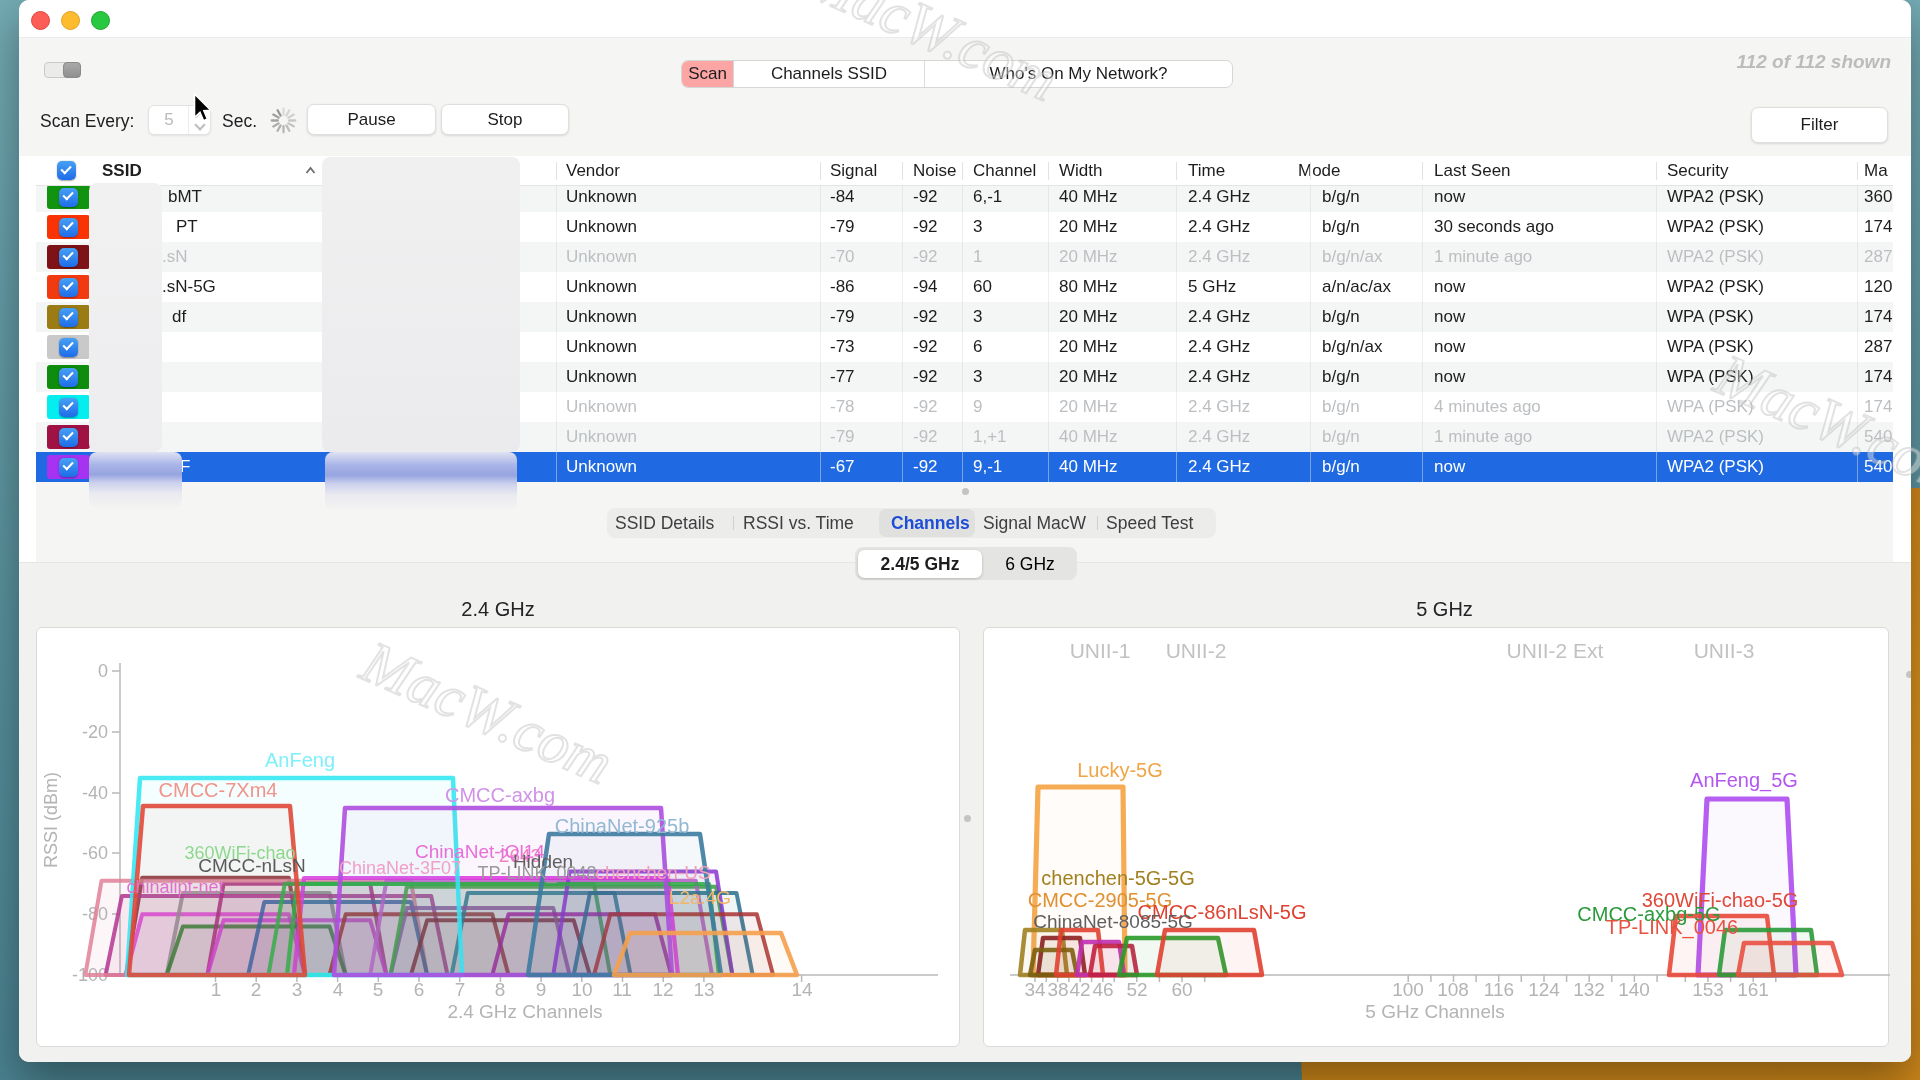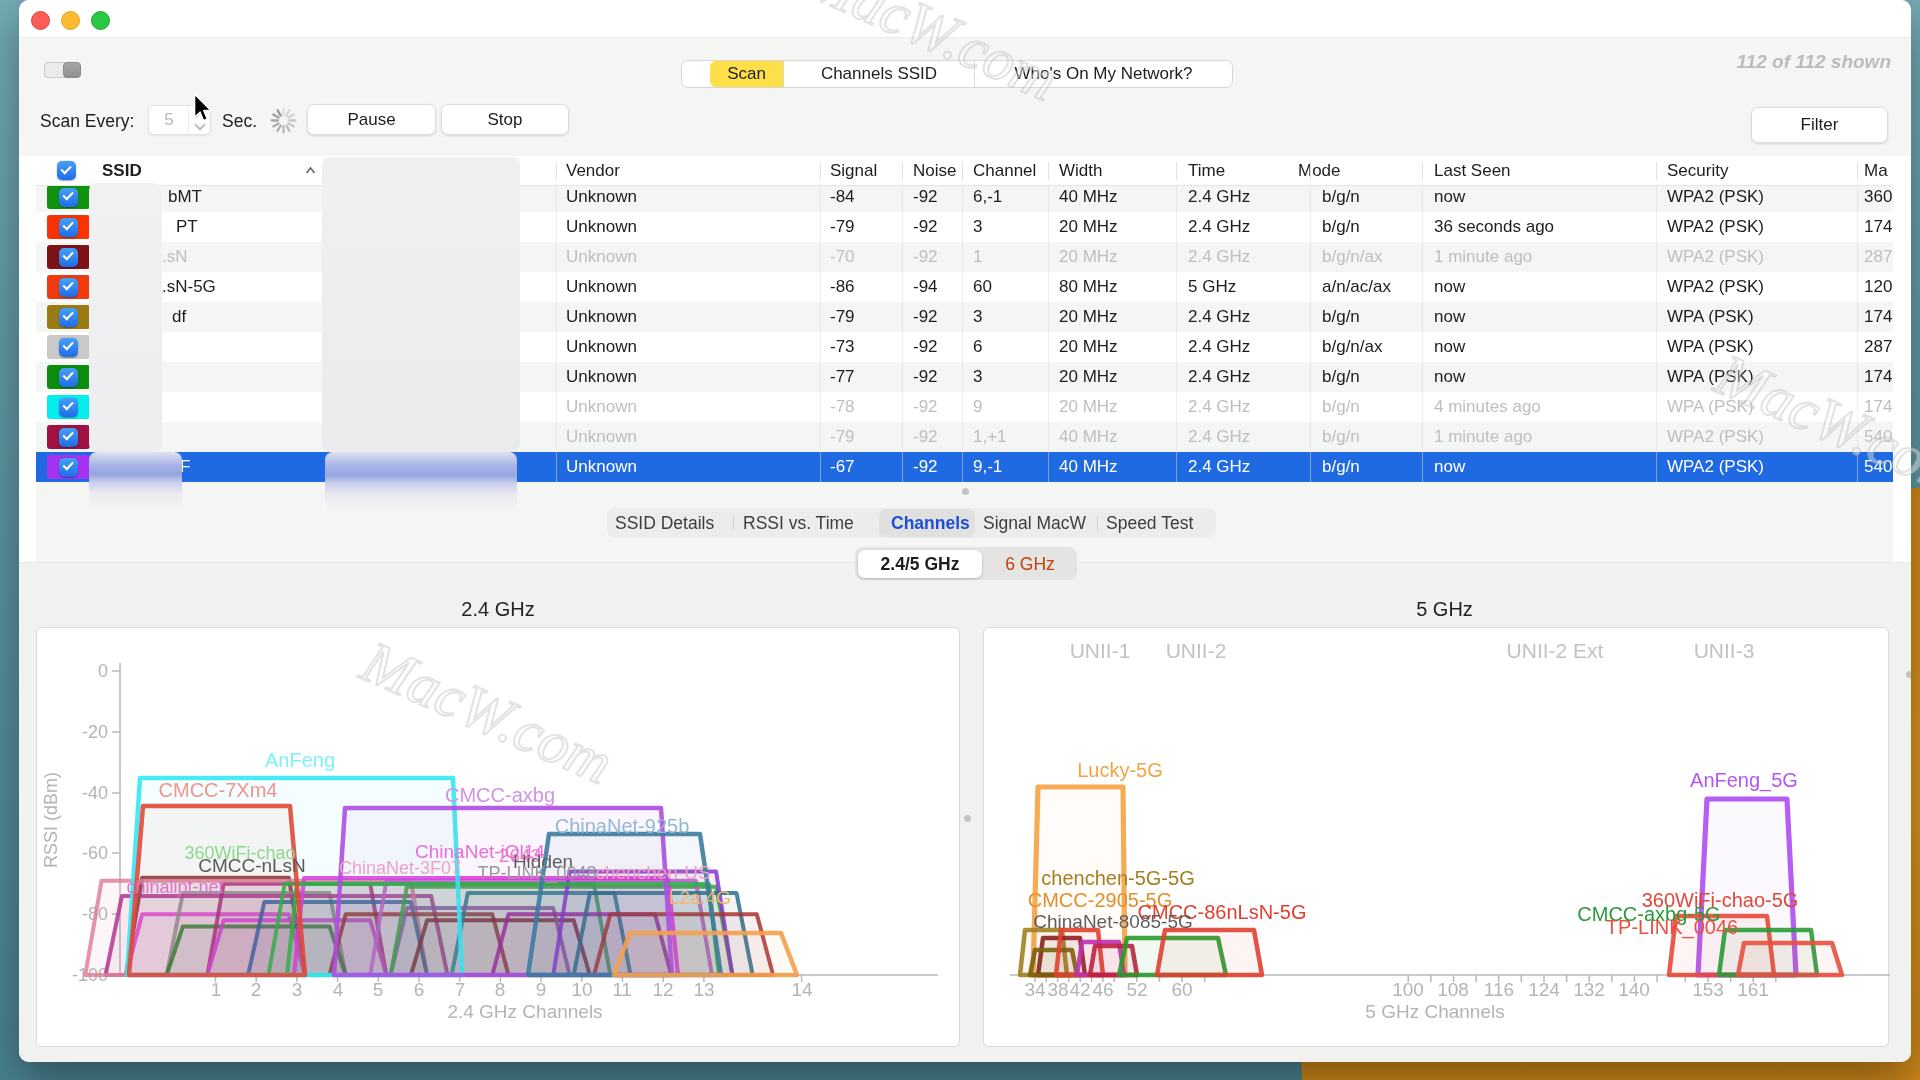--- a/index.html
+++ b/index.html
@@ -10,21 +10,21 @@
   background:#f5f5f4; box-shadow:0 18px 45px rgba(0,0,0,.38); overflow:hidden; }
 #titlebar { position:absolute; left:0; top:0; width:100%; height:38px; background:#fff; border-bottom:1px solid #ececeb; }
 .tl { position:absolute; top:10.5px; width:19px; height:19px; border-radius:50%; }
 #title { position:absolute; top:8px; left:0; width:100%; text-align:center; font-size:19px; font-weight:bold; color:#3c3c3e; }
 #toggle { position:absolute; left:25px; top:62px; width:37px; height:16px; border-radius:4px; background:#ebebea; border:1px solid #c9c9c8; }
 #toggle i { position:absolute; right:-1px; top:-1px; width:18px; height:16px; border-radius:4px; display:block;
   background:linear-gradient(#a9a9a9,#8f8f8f); border:1px solid #8a8a8a; }
 #seg1 { position:absolute; left:662px; top:60px; width:552px; height:28px; border-radius:7px; background:#fff;
   border:1px solid #d6d6d5; display:flex; font-size:17px; color:#1d1d1f; }
 #seg1 .s { display:flex; align-items:center; justify-content:center; height:100%; }
-#seg1 .s1 { width:74px; background:#fde047; border-radius:6px 0 0 6px; border-right:1px solid #d6d6d5;margin-left:28px; }
+#seg1 .s1 { width:52px; background:#fca5a5; border-radius:6px 0 0 6px; border-right:1px solid #d6d6d5; }
 #seg1 .s2 { width:191px; border-right:1px solid #dcdcdb; }
 #seg1 .s3 { flex:1; }
 #shown { position:absolute; right:20px; top:51px; font-size:19px; font-style:italic; font-weight:bold; color:#bcbcbc; }
 .label17 { position:absolute; font-size:17.5px; color:#1d1d1f; }
 #stepfield { position:absolute; left:129px; top:105px; width:63px; height:30px; background:#fff; border:1px solid #e2e2e1; border-radius:6px; box-shadow:0 1px 2px rgba(0,0,0,.08); }
 #stepfield b { position:absolute; left:0; top:4px; width:40px; text-align:center; font-weight:normal; font-size:17px; color:#b9b9b9; }
 #stepfield .st { position:absolute; right:0; top:0; width:22px; height:28px; border-left:1px solid #ececeb; }
 #stepfield .st:before { content:""; position:absolute; left:7px; top:7px; width:6px; height:6px;
   border-left:2px solid #bdbdbd; border-top:2px solid #bdbdbd; transform:rotate(45deg); }
 #stepfield .st:after { content:""; position:absolute; left:7px; top:15px; width:6px; height:6px;
@@ -52,21 +52,21 @@
 #paneline { position:absolute; left:0; top:562px; width:100%; height:1px; background:#e6e6e5; }
 #lowerpane { position:absolute; left:0; top:563px; width:100%; height:499px; background:#f1f1f0; }
 .blur1 { position:absolute; border-radius:8px; z-index:4; }
 #tabbar { position:absolute; left:588px; top:508px; width:609px; height:30px; border-radius:8px; background:#ececeb; font-size:17.5px; color:#3e3e40; }
 #tabbar .t { position:absolute; top:5px; }
 #tabbar .seg { position:absolute; left:272px; top:1px; width:96px; height:28px; background:#e0e0df; border-radius:7px; }
 #tabbar .tsep { position:absolute; top:8px; width:1px; height:14px; background:#d0d0d0; }
 #seg2 { position:absolute; left:836px; top:547px; width:222px; height:33px; border-radius:8px; background:#e4e4e3; }
 #seg2 .on { position:absolute; left:3px; top:2.5px; width:124px; height:28px; background:#fff; border-radius:6.5px; box-shadow:0 1px 3px rgba(0,0,0,.2); 
   text-align:center; line-height:28px; font-size:17.5px; font-weight:bold; color:#1d1d1f; }
-#seg2 .off { position:absolute; left:132px; top:2.5px; width:86px; height:28px; text-align:center; line-height:28px; font-size:17.5px; color:#c2410c; }
+#seg2 .off { position:absolute; left:132px; top:2.5px; width:86px; height:28px; text-align:center; line-height:28px; font-size:17.5px; color:#000000; }
 .ctitle { position:absolute; top:598px; font-size:20px; color:#242426; }
 .panel { position:absolute; top:627px; height:420px; background:#fff; border:1.5px solid #dadad9; border-radius:6px; }
 .chartL { position:absolute; left:17px; top:627px; }
 .chartR { position:absolute; left:964px; top:627px; }
 .dot { position:absolute; width:7px; height:7px; border-radius:50%; background:#c4c4c3; }
 .wm { position:absolute; font-family:"Liberation Serif",serif; font-style:italic; font-weight:normal; font-size:60px; line-height:1;
   color:rgba(255,255,255,.38); -webkit-text-stroke:2px rgba(178,178,178,.38); transform-origin:0 0; pointer-events:none; z-index:50; }
 </style></head>
 <body>
 <div id="orange"></div>
@@ -160,21 +160,21 @@
           </div>
         </div>
         <span style="left:140px">PT</span>
         <span style="left:530px">Unknown</span>
         <span style="left:794px">-79</span>
         <span style="left:877px">-92</span>
         <span style="left:937px">3</span>
         <span style="left:1023px">20 MHz</span>
         <span style="left:1152px">2.4 GHz</span>
         <span style="left:1286px">b/g/n</span>
-        <span style="left:1398px">36 seconds ago</span>
+        <span style="left:1398px">30 seconds ago</span>
         <span style="left:1631px">WPA2 (PSK)</span>
         <span style="left:1828px">174</span>
       </div>
       <div class="row stripe dim" style="top:86px">
         <div class="sw" style="background:#7d1316">
           <div class="cb">
             <i></i>
           </div>
         </div>
         <span style="left:126px">.sN</span>

